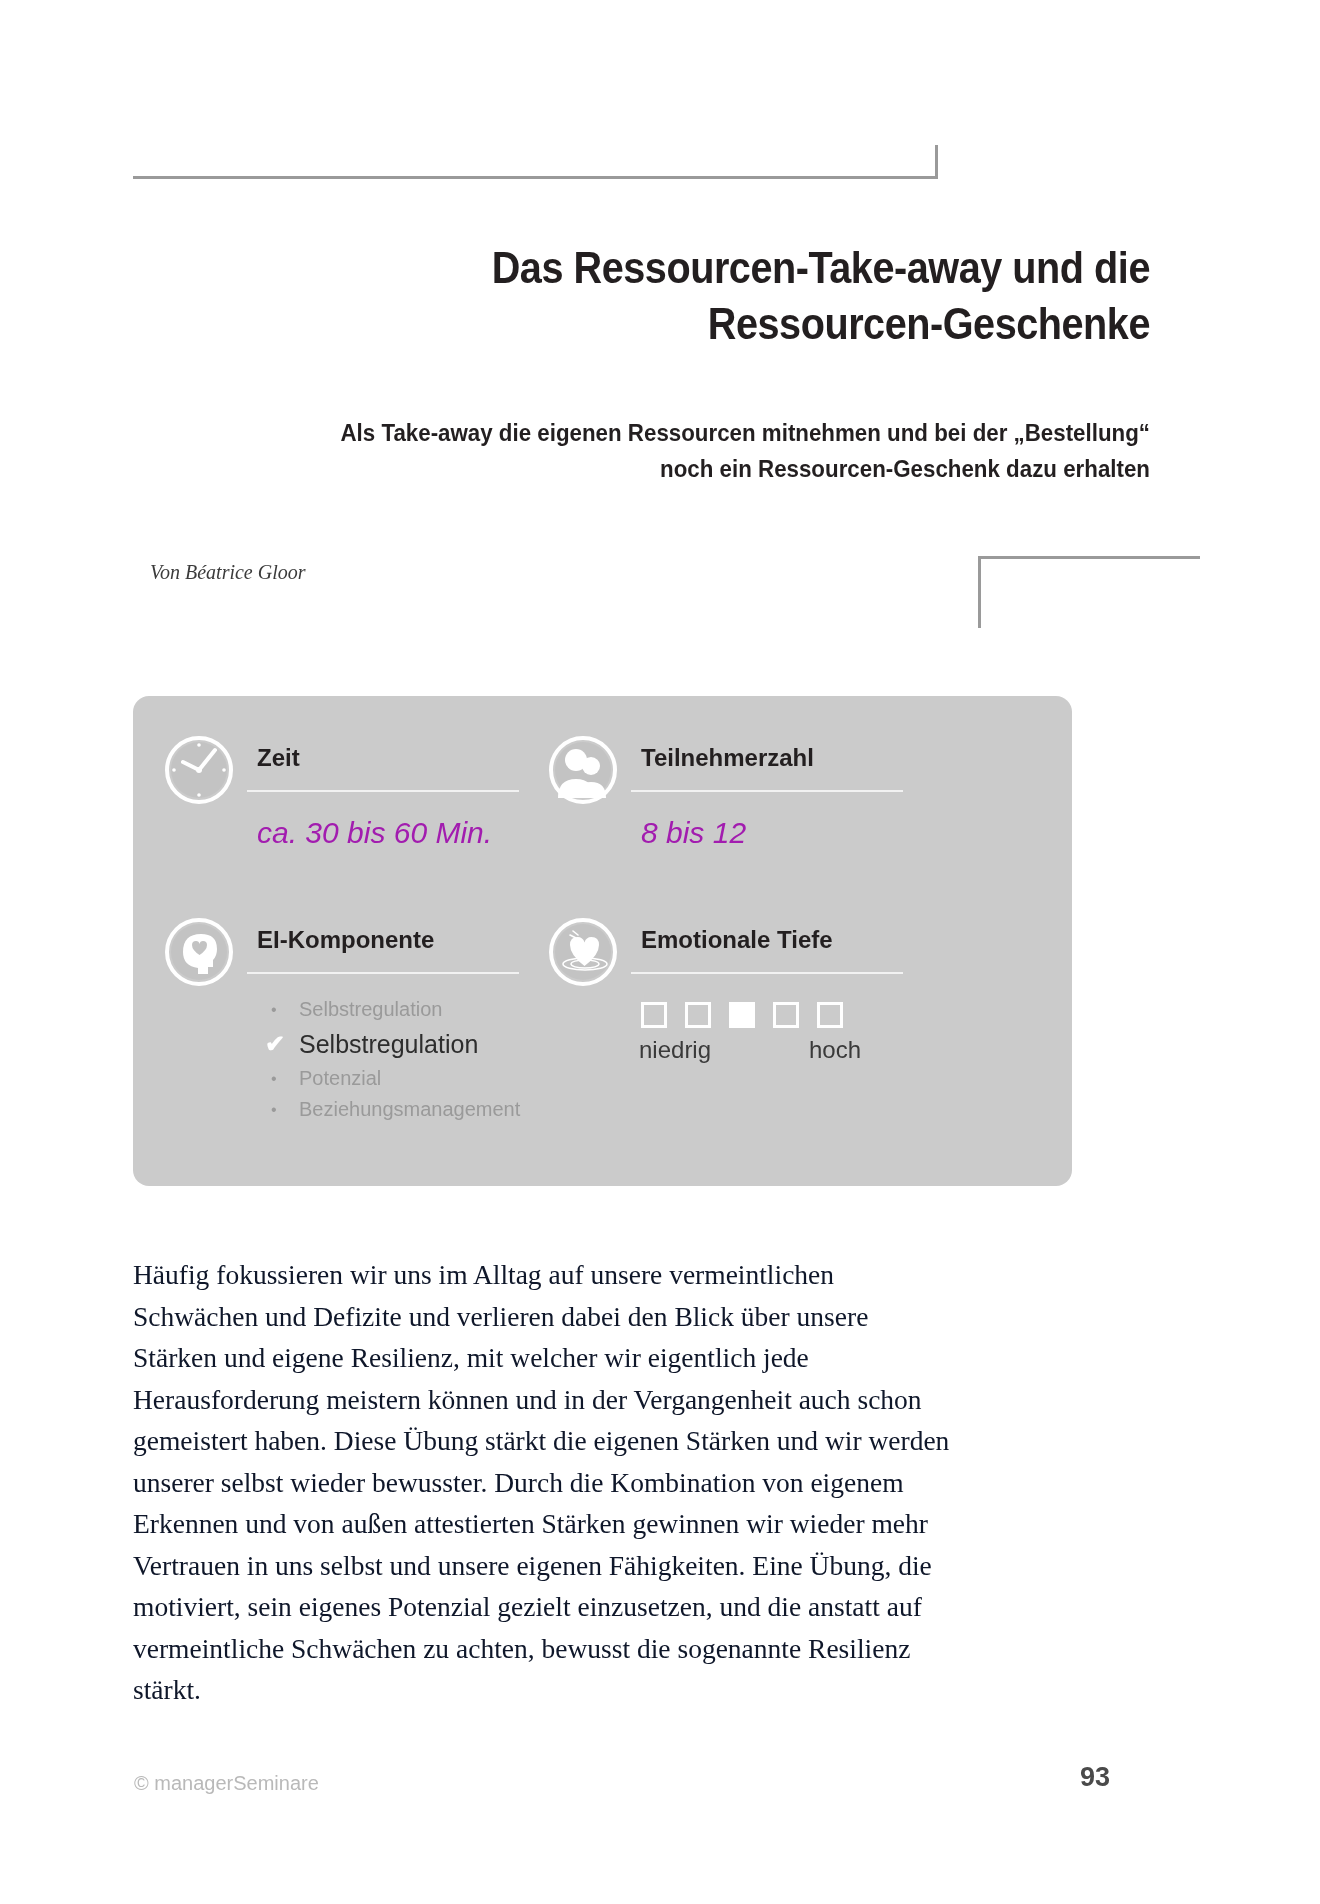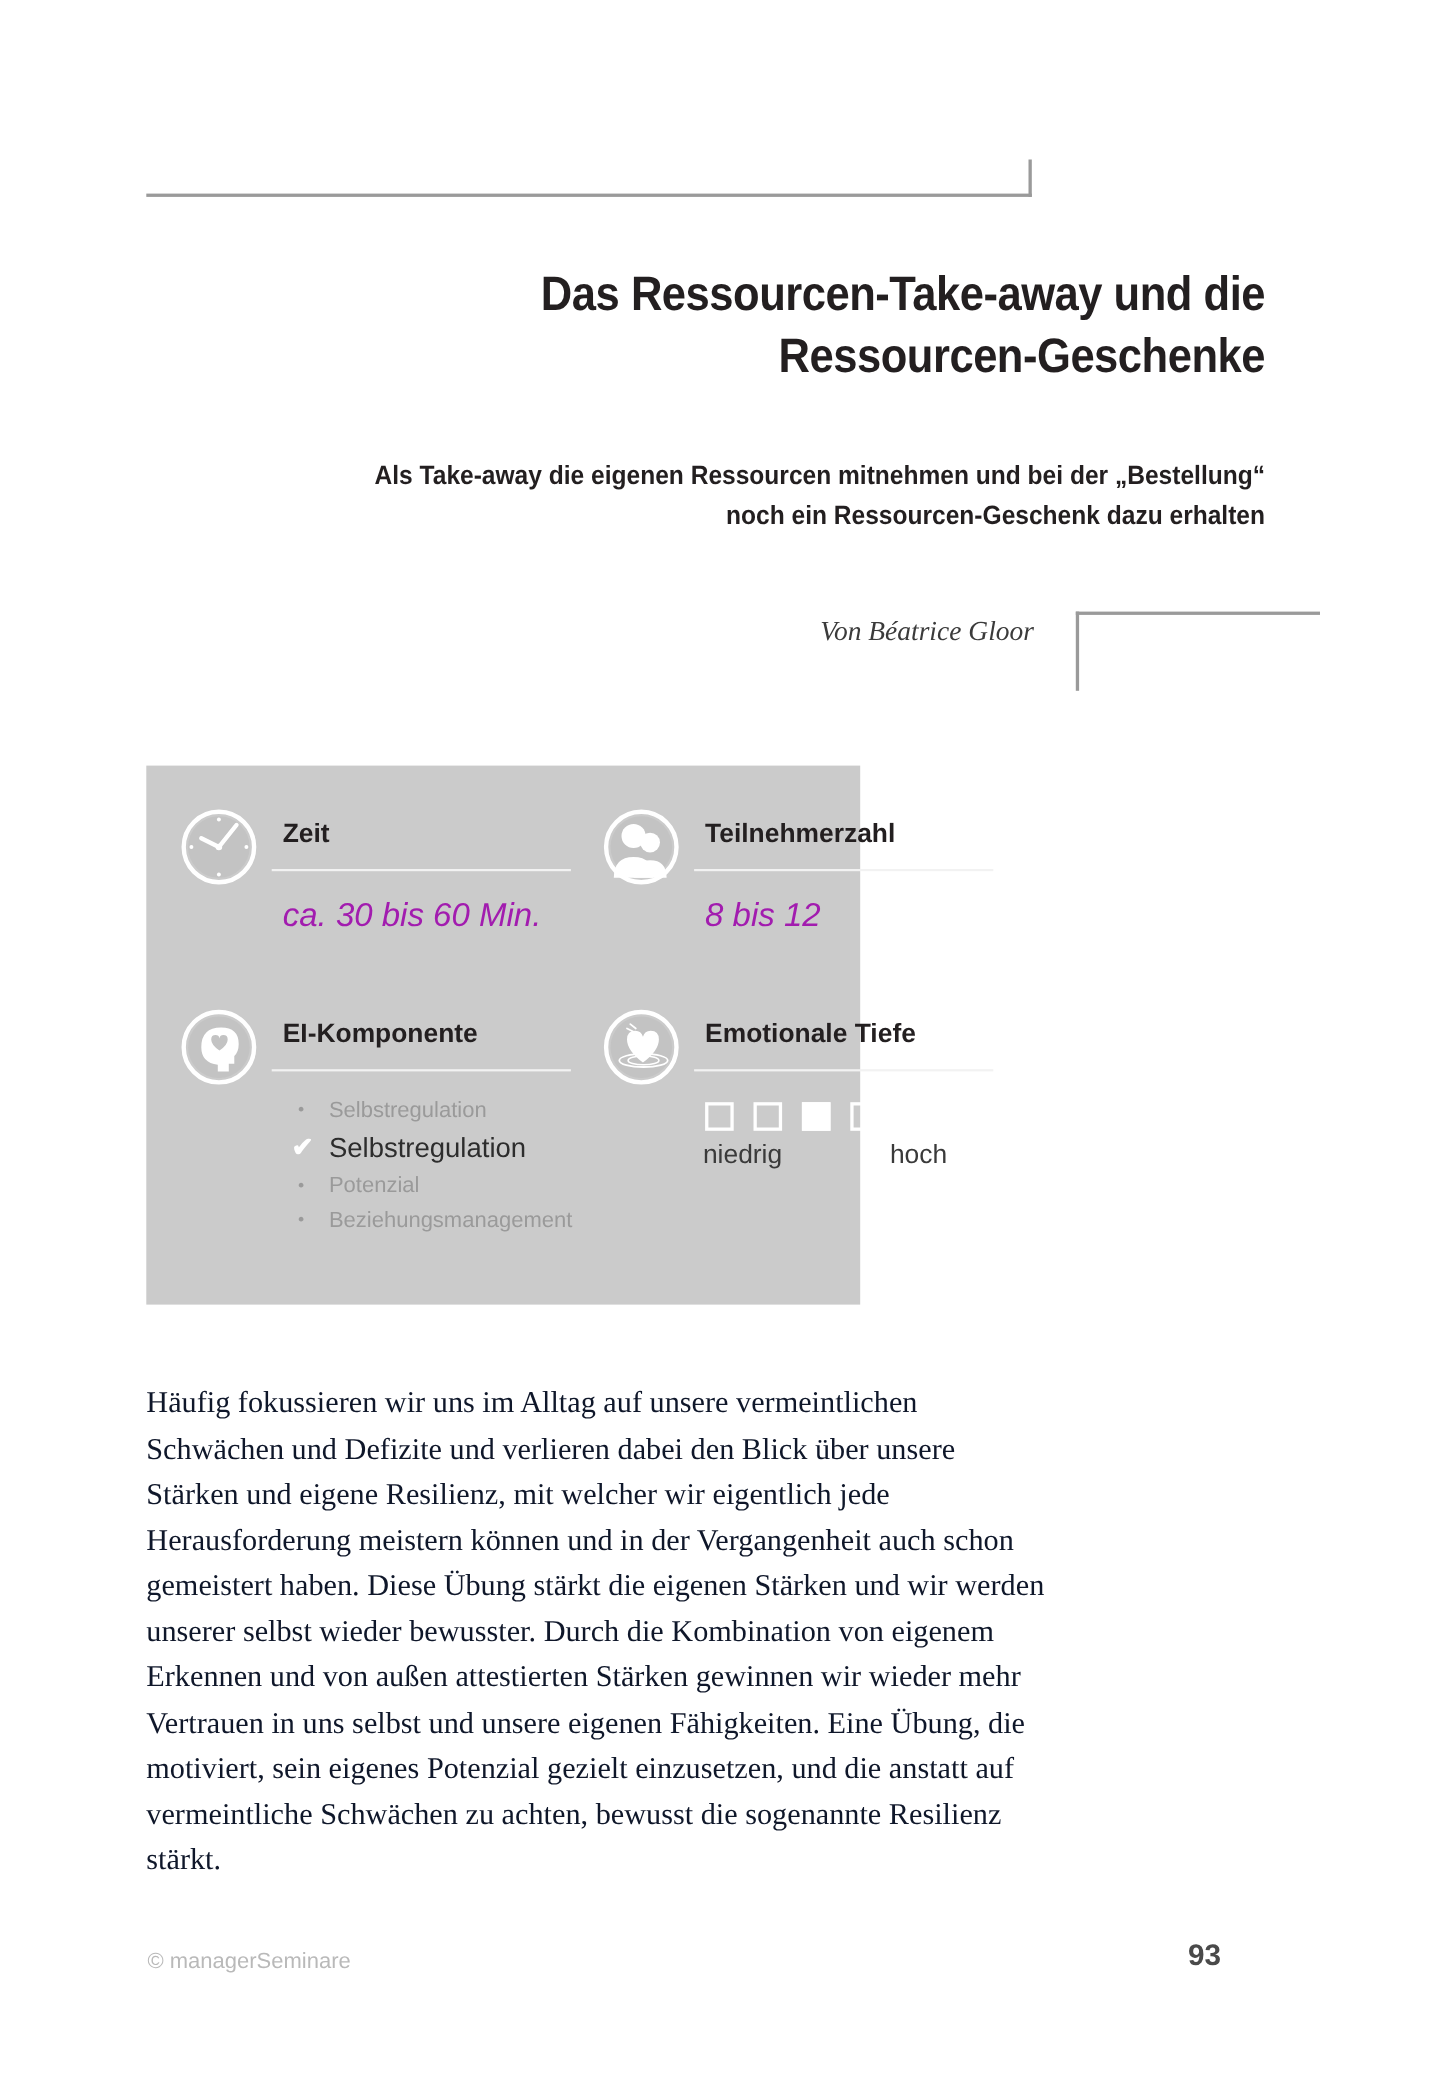--- a/index.html
+++ b/index.html
@@ -49,31 +49,31 @@
     text-align:right;
     font-weight:700;
     font-size:24px;
     line-height:1.52;
     color:#231f20;
     transform:scaleX(0.93);
     transform-origin:right top;
   }
   .byline{
     position:absolute;left:150px;top:561px;width:790px;
-    text-align:right;
     font-family:"Liberation Serif", serif;
     font-style:italic;
-    font-size:25px;
+    font-size:20px;
     color:#3b3b3b;
   }
 
   
   .infobox{
-    position:absolute;left:133px;top:696px;width:649px;height:490px;
+    position:absolute;left:133px;top:696px;width:939px;height:490px;
     background:#cbcbcb;
+    border-radius:16px;
   }
   .cell{position:absolute;}
   .cell-zeit{left:28px;top:28px;}
   .cell-tn{left:412px;top:28px;}
   .cell-ei{left:28px;top:210px;}
   .cell-tiefe{left:412px;top:210px;}
 
   .cell-head{position:relative;height:92px;}
   .ic{
     position:absolute;left:0;top:8px;width:76px;height:76px;

